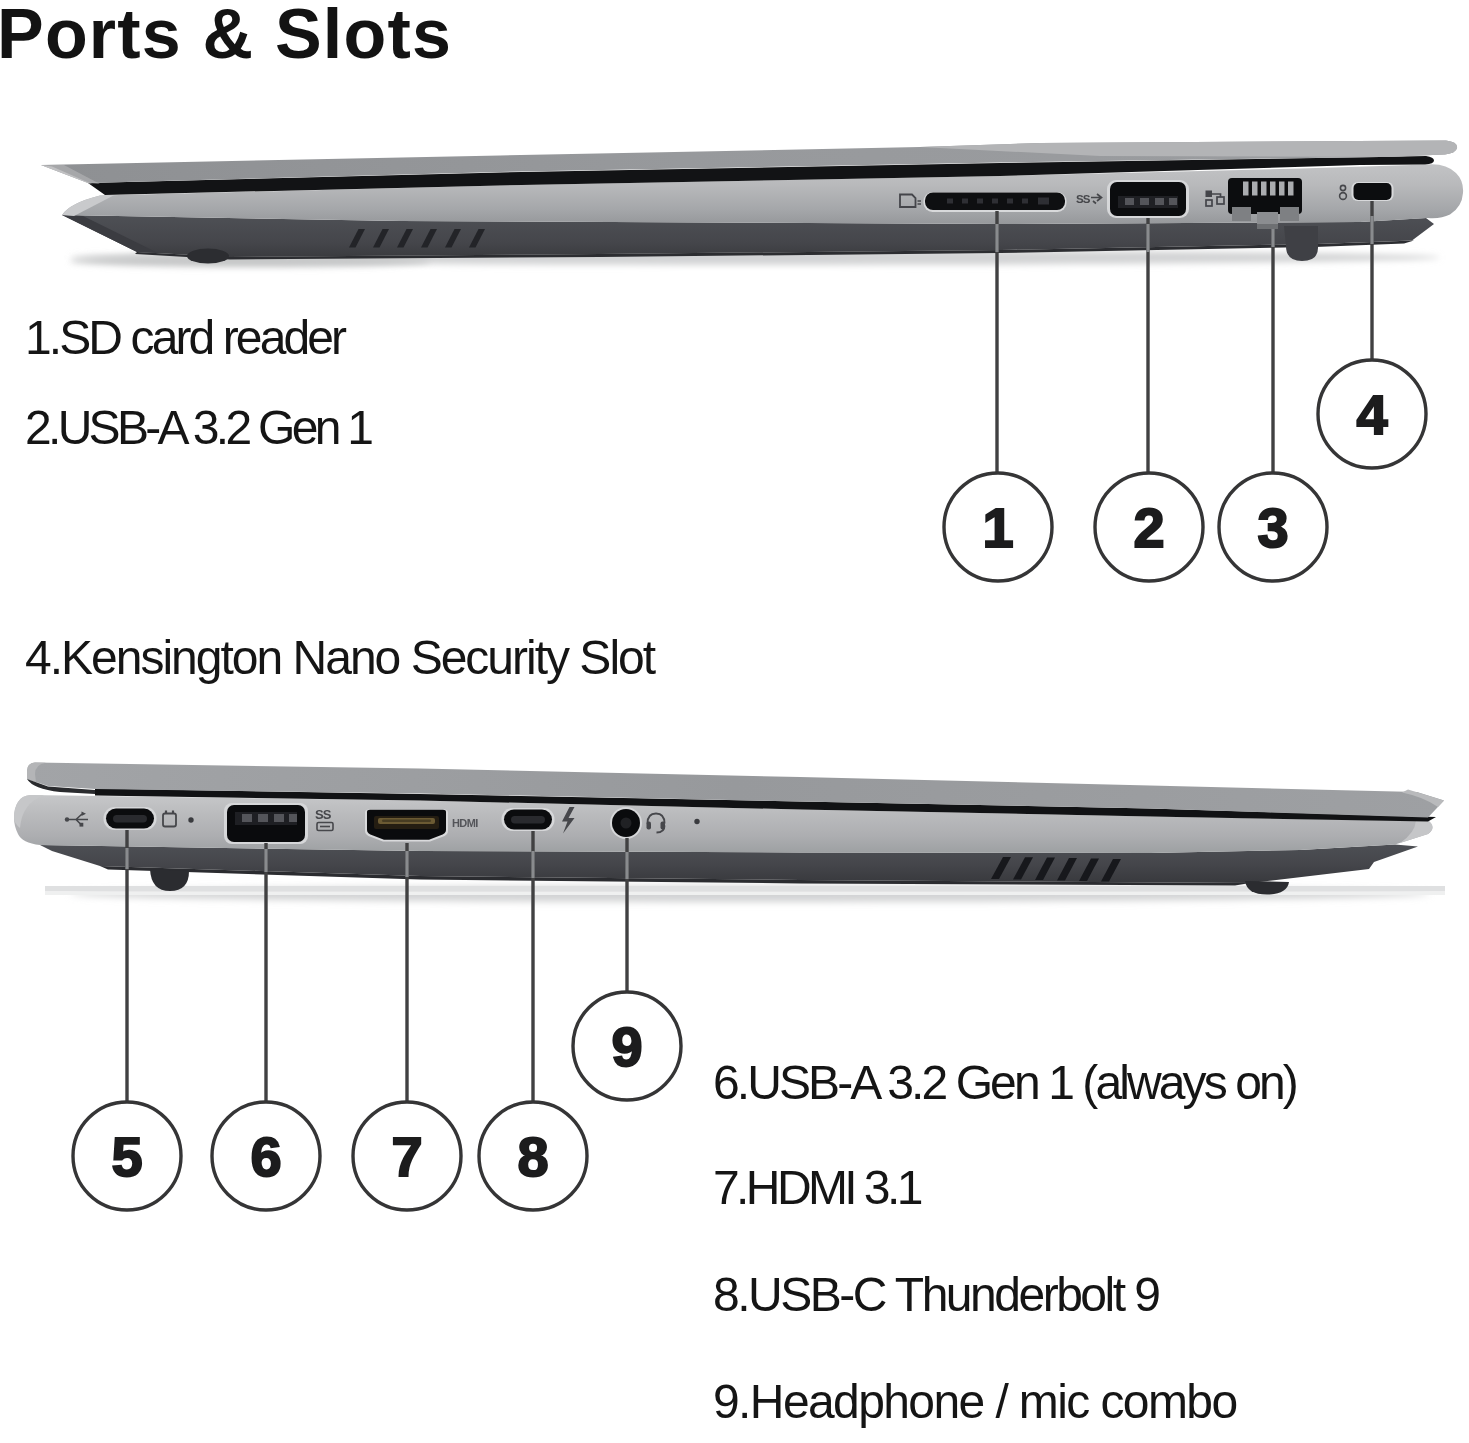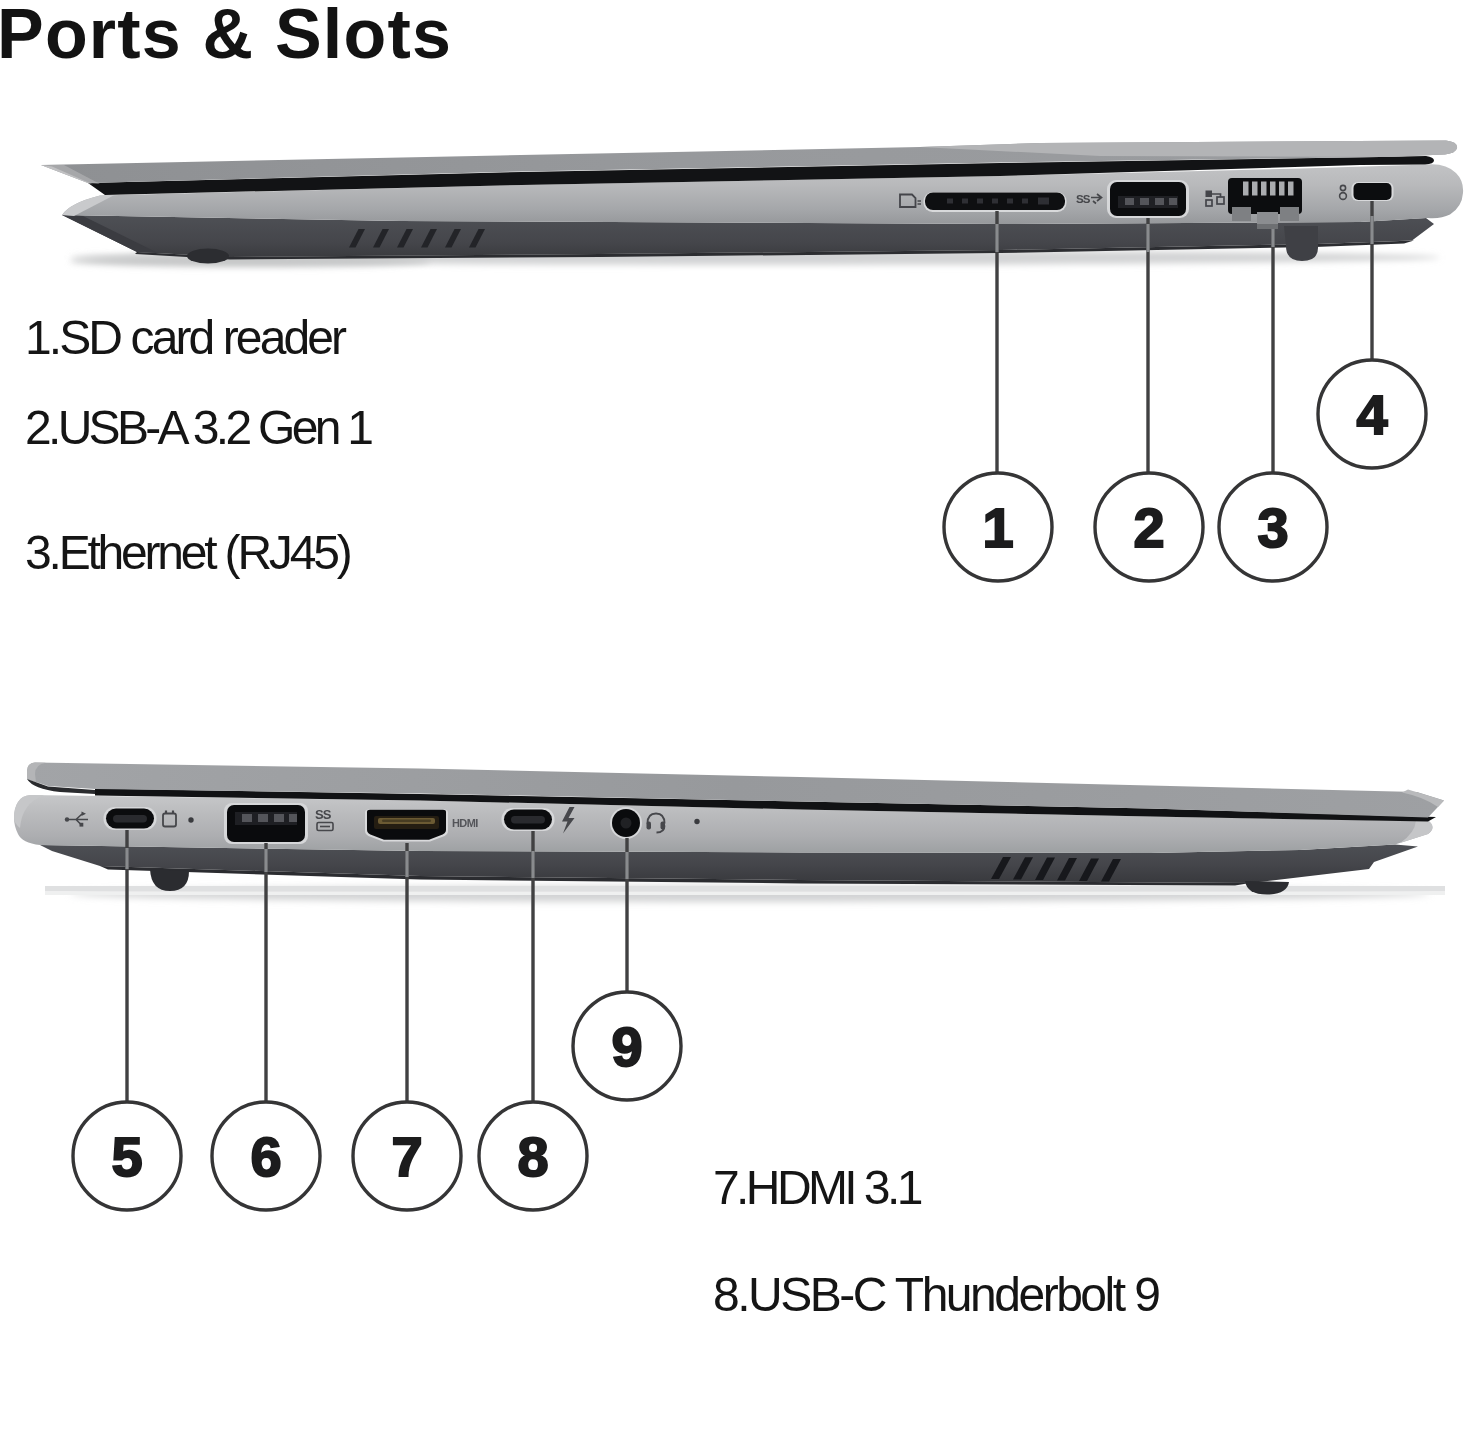--- a/index.html
+++ b/index.html
@@ -284,17 +284,19 @@
       <text x="127" y="1176">5</text>
       <text x="266" y="1176">6</text>
       <text x="407" y="1176">7</text>
       <text x="533" y="1176">8</text>
       <text x="627" y="1066">9</text>
     </g>
   </svg>
 
   <div class="li" style="left:25px;top:314px;letter-spacing:-2.9px">1.SD card reader</div>
   <div class="li" style="left:25px;top:404px;letter-spacing:-3.7px">2.USB-A 3.2 Gen 1</div>
-  <div class="li" style="left:25px;top:529px;letter-spacing:-3.2px">3.Ethernet (RJ45)</div>
-
+  <div class="li" style="left:25px;top:634px;letter-spacing:-2.0px">4.Kensington Nano Security Slot</div>
+
+  <div class="li" style="left:713px;top:1059px;letter-spacing:-2.9px">6.USB-A 3.2 Gen 1 (always on)</div>
   <div class="li" style="left:713px;top:1164px;letter-spacing:-3.6px">7.HDMI 3.1</div>
   <div class="li" style="left:713px;top:1271px;letter-spacing:-2.5px">8.USB-C Thunderbolt 9</div>
+  <div class="li" style="left:713px;top:1378px;letter-spacing:-1.6px">9.Headphone / mic combo</div>
 </div>
 
 </body></html>

